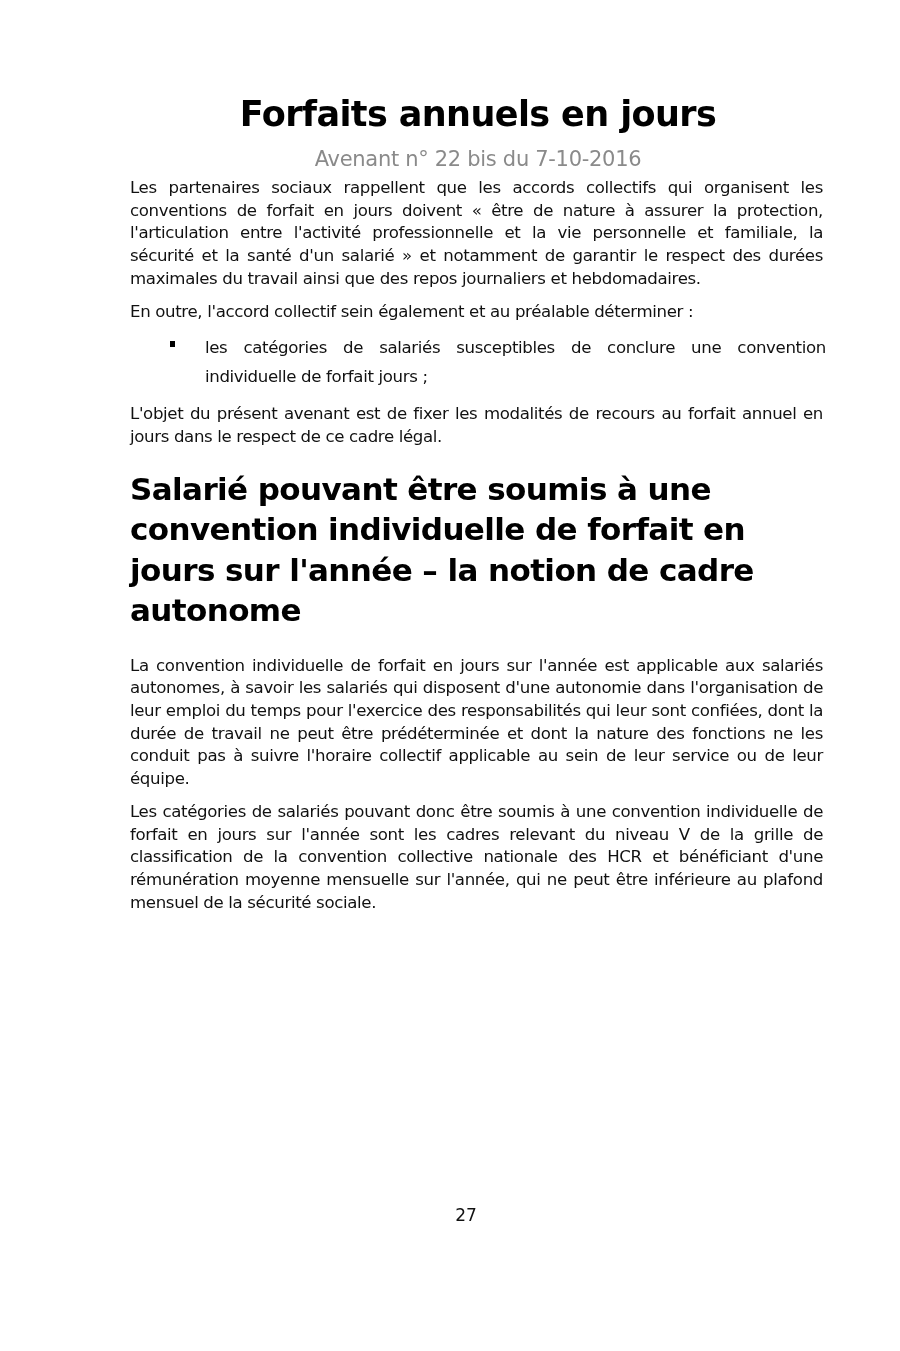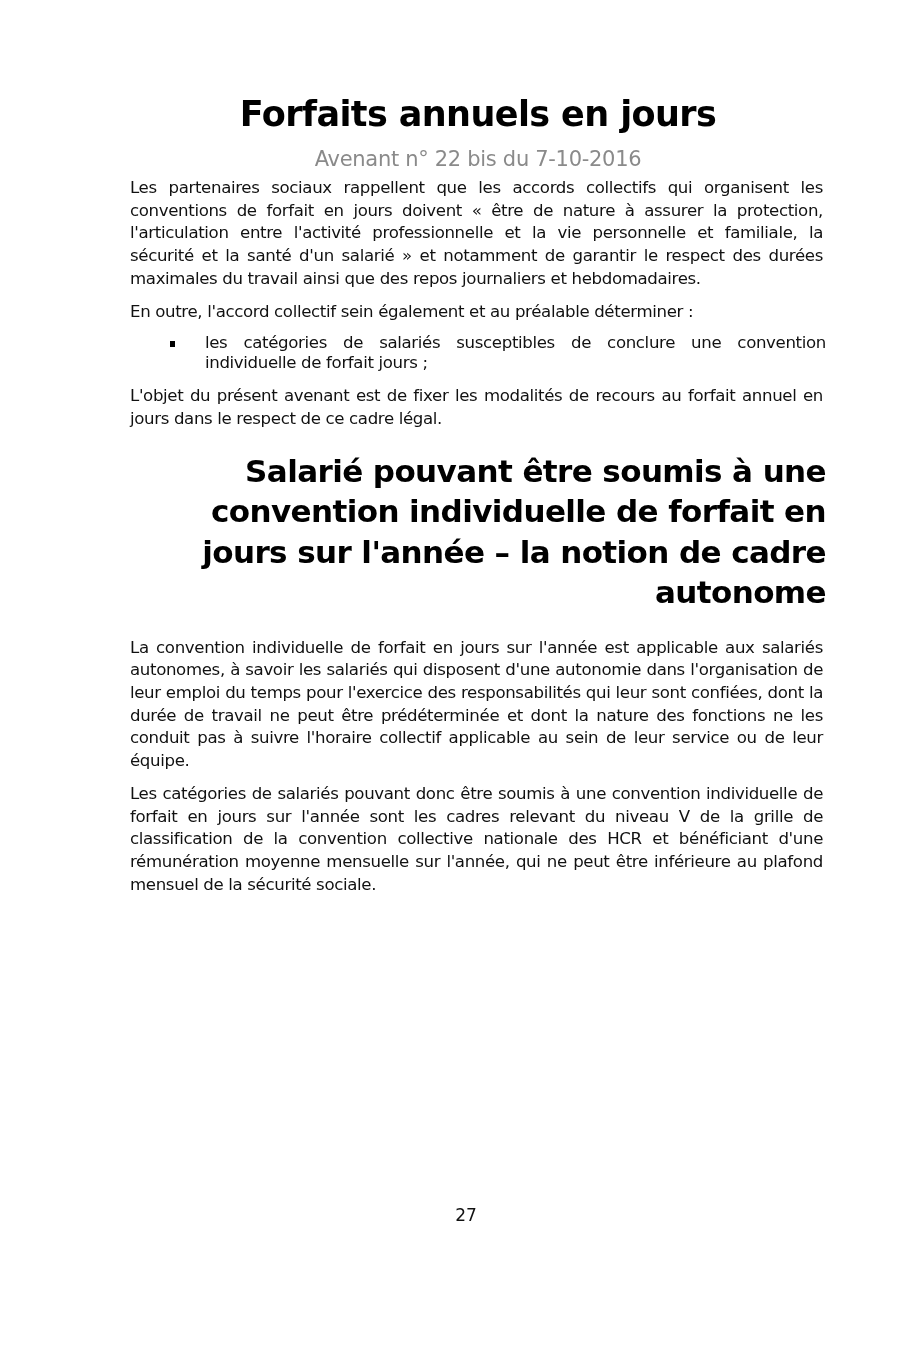--- a/index.html
+++ b/index.html
@@ -3,23 +3,23 @@
 <meta charset="utf-8">
 <style>
   html, body { margin: 0; padding: 0; background: #ffffff; }
   body { width: 900px; height: 1351px; position: relative; overflow: hidden; }
   .page { position: absolute; left: 16px; top: 0; width: 900px; height: 1048px; background: #fff; }
   .content { position: absolute; left: 114px; top: 88px; width: 696px; color: #111; font-family: "DejaVu Sans", sans-serif; }
   h1 { margin: 0; text-align: center; font-family: "DejaVu Sans", sans-serif; font-weight: bold; font-size: 35px; line-height: 52px; letter-spacing: -0.6px; color: #000; }
   .subtitle { text-align: center; color: #8a8a8a; font-size: 21px; line-height: 24px; margin: 7px 0 6px 0; letter-spacing: -0.3px; }
   p { margin: 0 3px 10px 0; font-size: 16.6px; line-height: 22.7px; text-align: justify; letter-spacing: -0.35px; }
   ul { list-style: none; margin: 0 0 12px 0; padding: 0; }
-  li { position: relative; padding-left: 75px; font-size: 16.6px; line-height: 20px; text-align: justify; letter-spacing: -0.35px; margin-bottom: 7px; }
+  li { position: relative; padding-left: 75px; font-size: 16.6px; line-height: 29px; text-align: justify; letter-spacing: -0.35px; margin-bottom: 7px; }
   .bullet { position: absolute; left: 40px; top: 8px; width: 5px; height: 6px; background: #000; }
-  h2 { margin: 20px 0 24px 0; text-align: right; font-family: "DejaVu Sans", sans-serif; font-weight: bold; font-size: 31px; line-height: 40.5px; letter-spacing: -0.6px; color: #000; }
+  h2 { margin: 20px 0 24px 0; text-align: left; font-family: "DejaVu Sans", sans-serif; font-weight: bold; font-size: 31px; line-height: 40.5px; letter-spacing: -0.6px; color: #000; }
   .page-number { position: absolute; top: 1205px; left: 0; width: 900px; text-align: center; font-family: "DejaVu Sans", sans-serif; font-size: 17px; color: #111; }
 </style>
 </head>
 <body>
 
 <div class="page">
   <div class="content">
     <h1>Forfaits annuels en jours</h1>
     <div class="subtitle">Avenant n° 22 bis du 7-10-2016</div>
 

